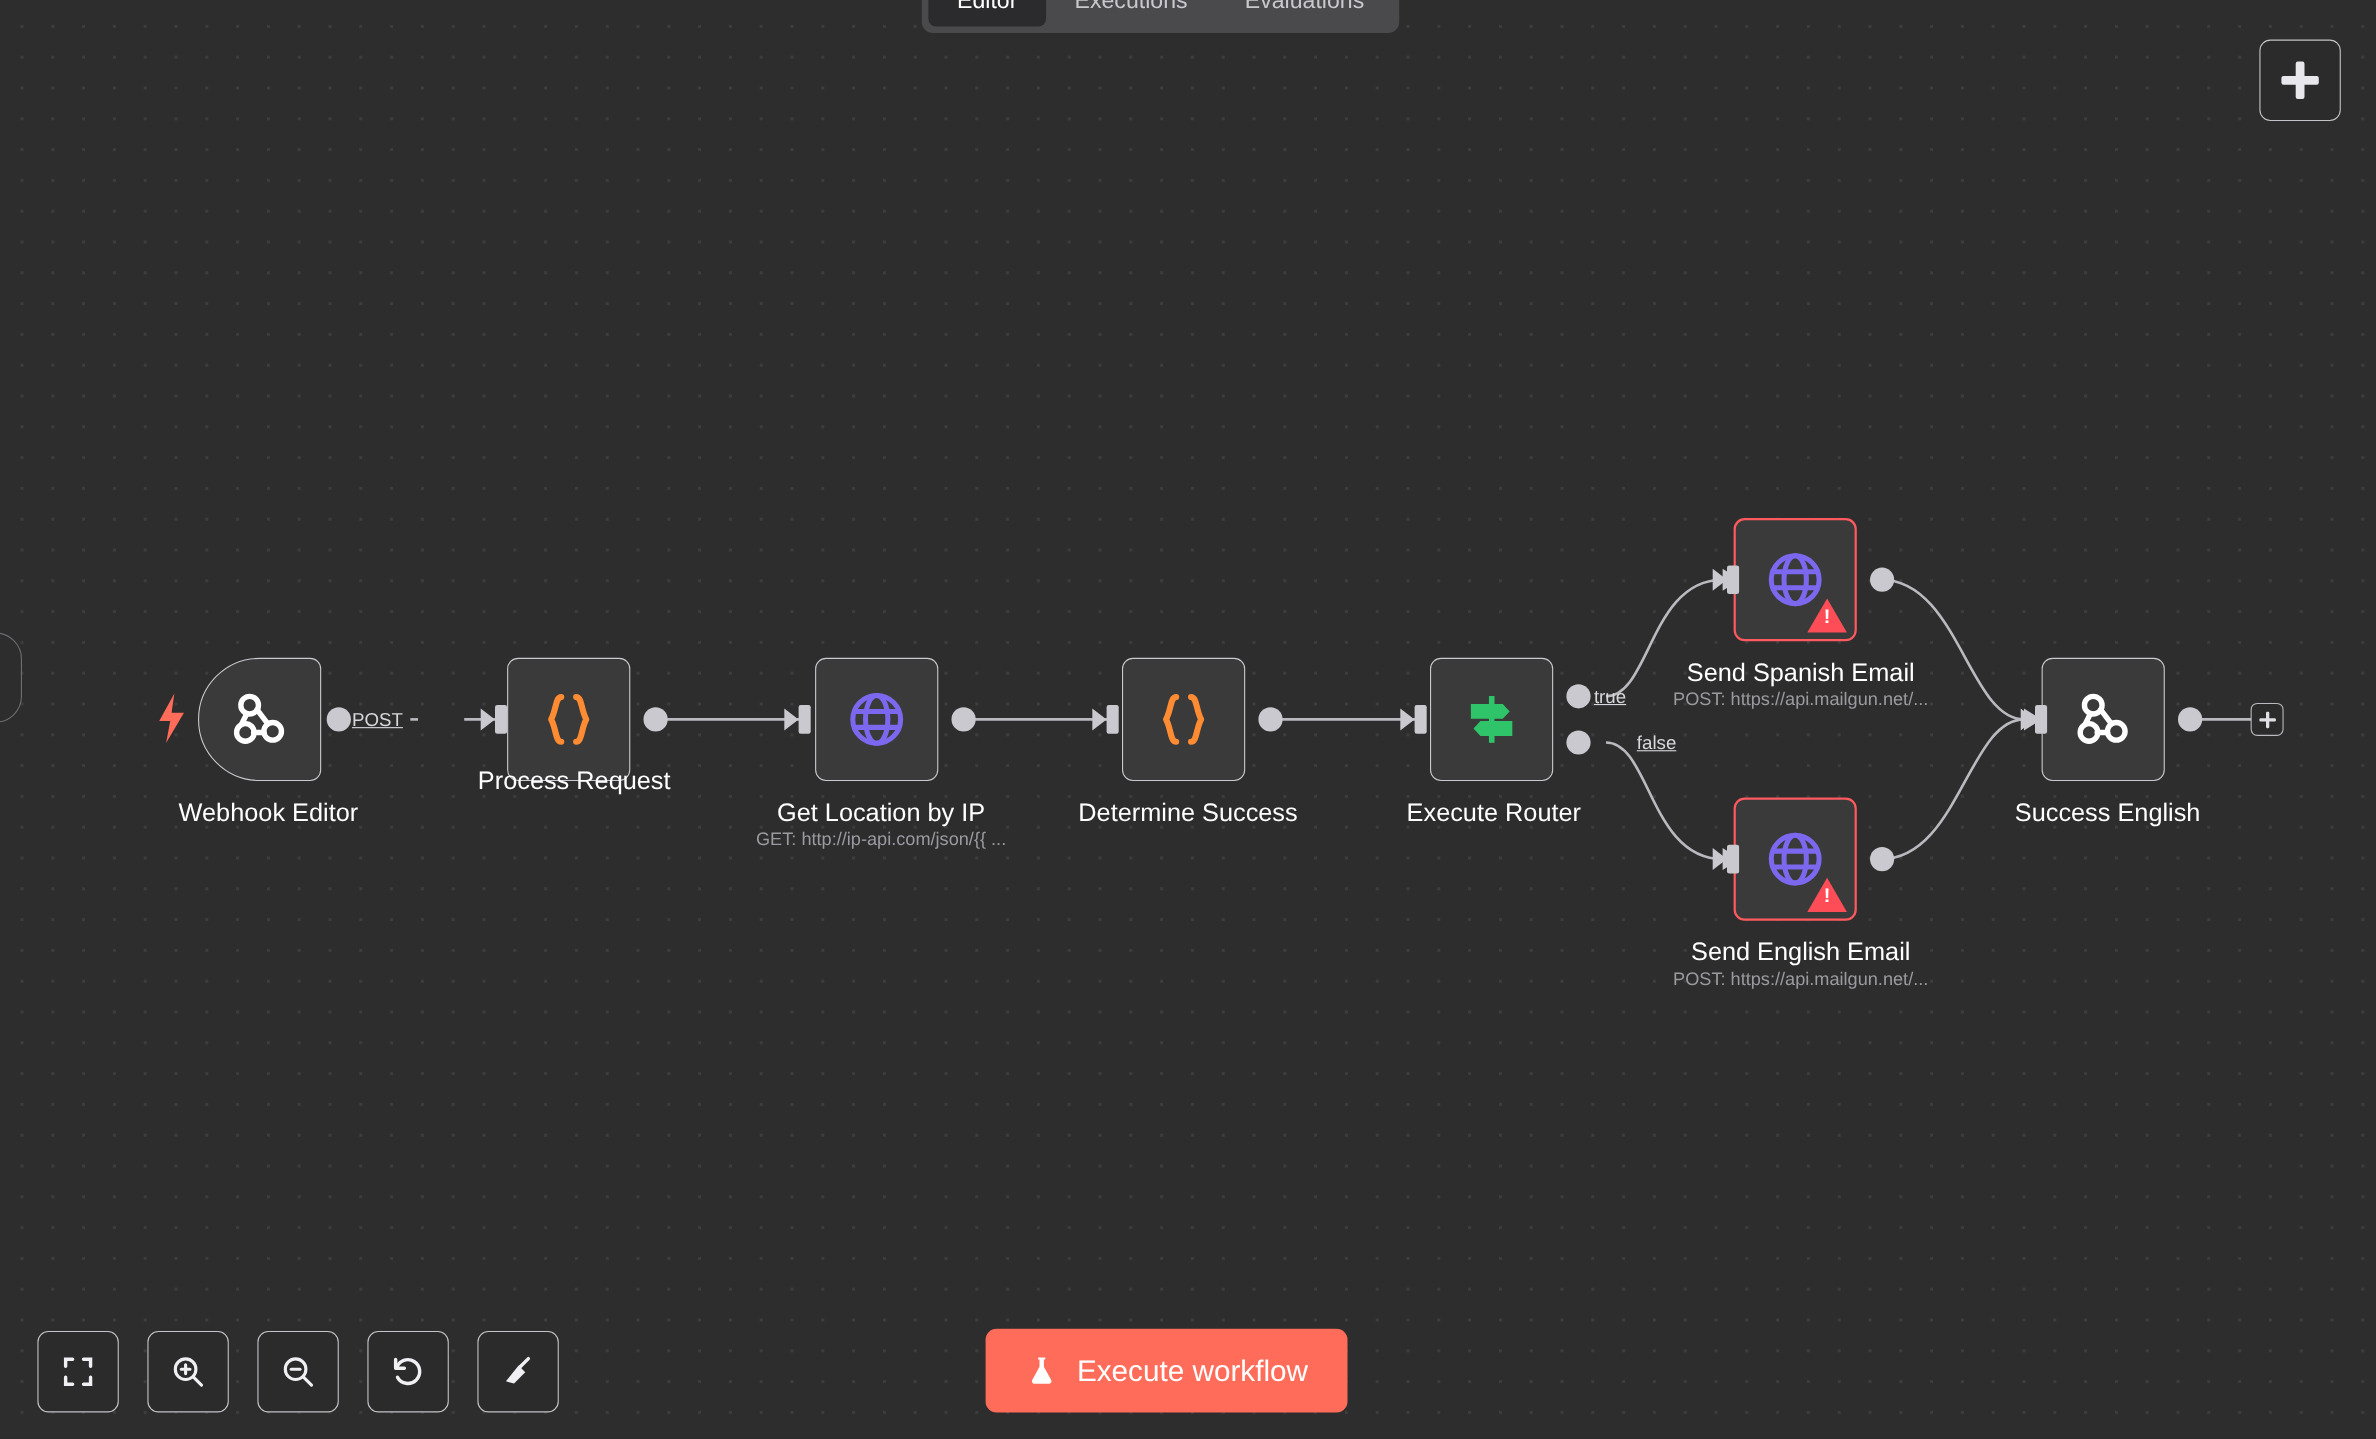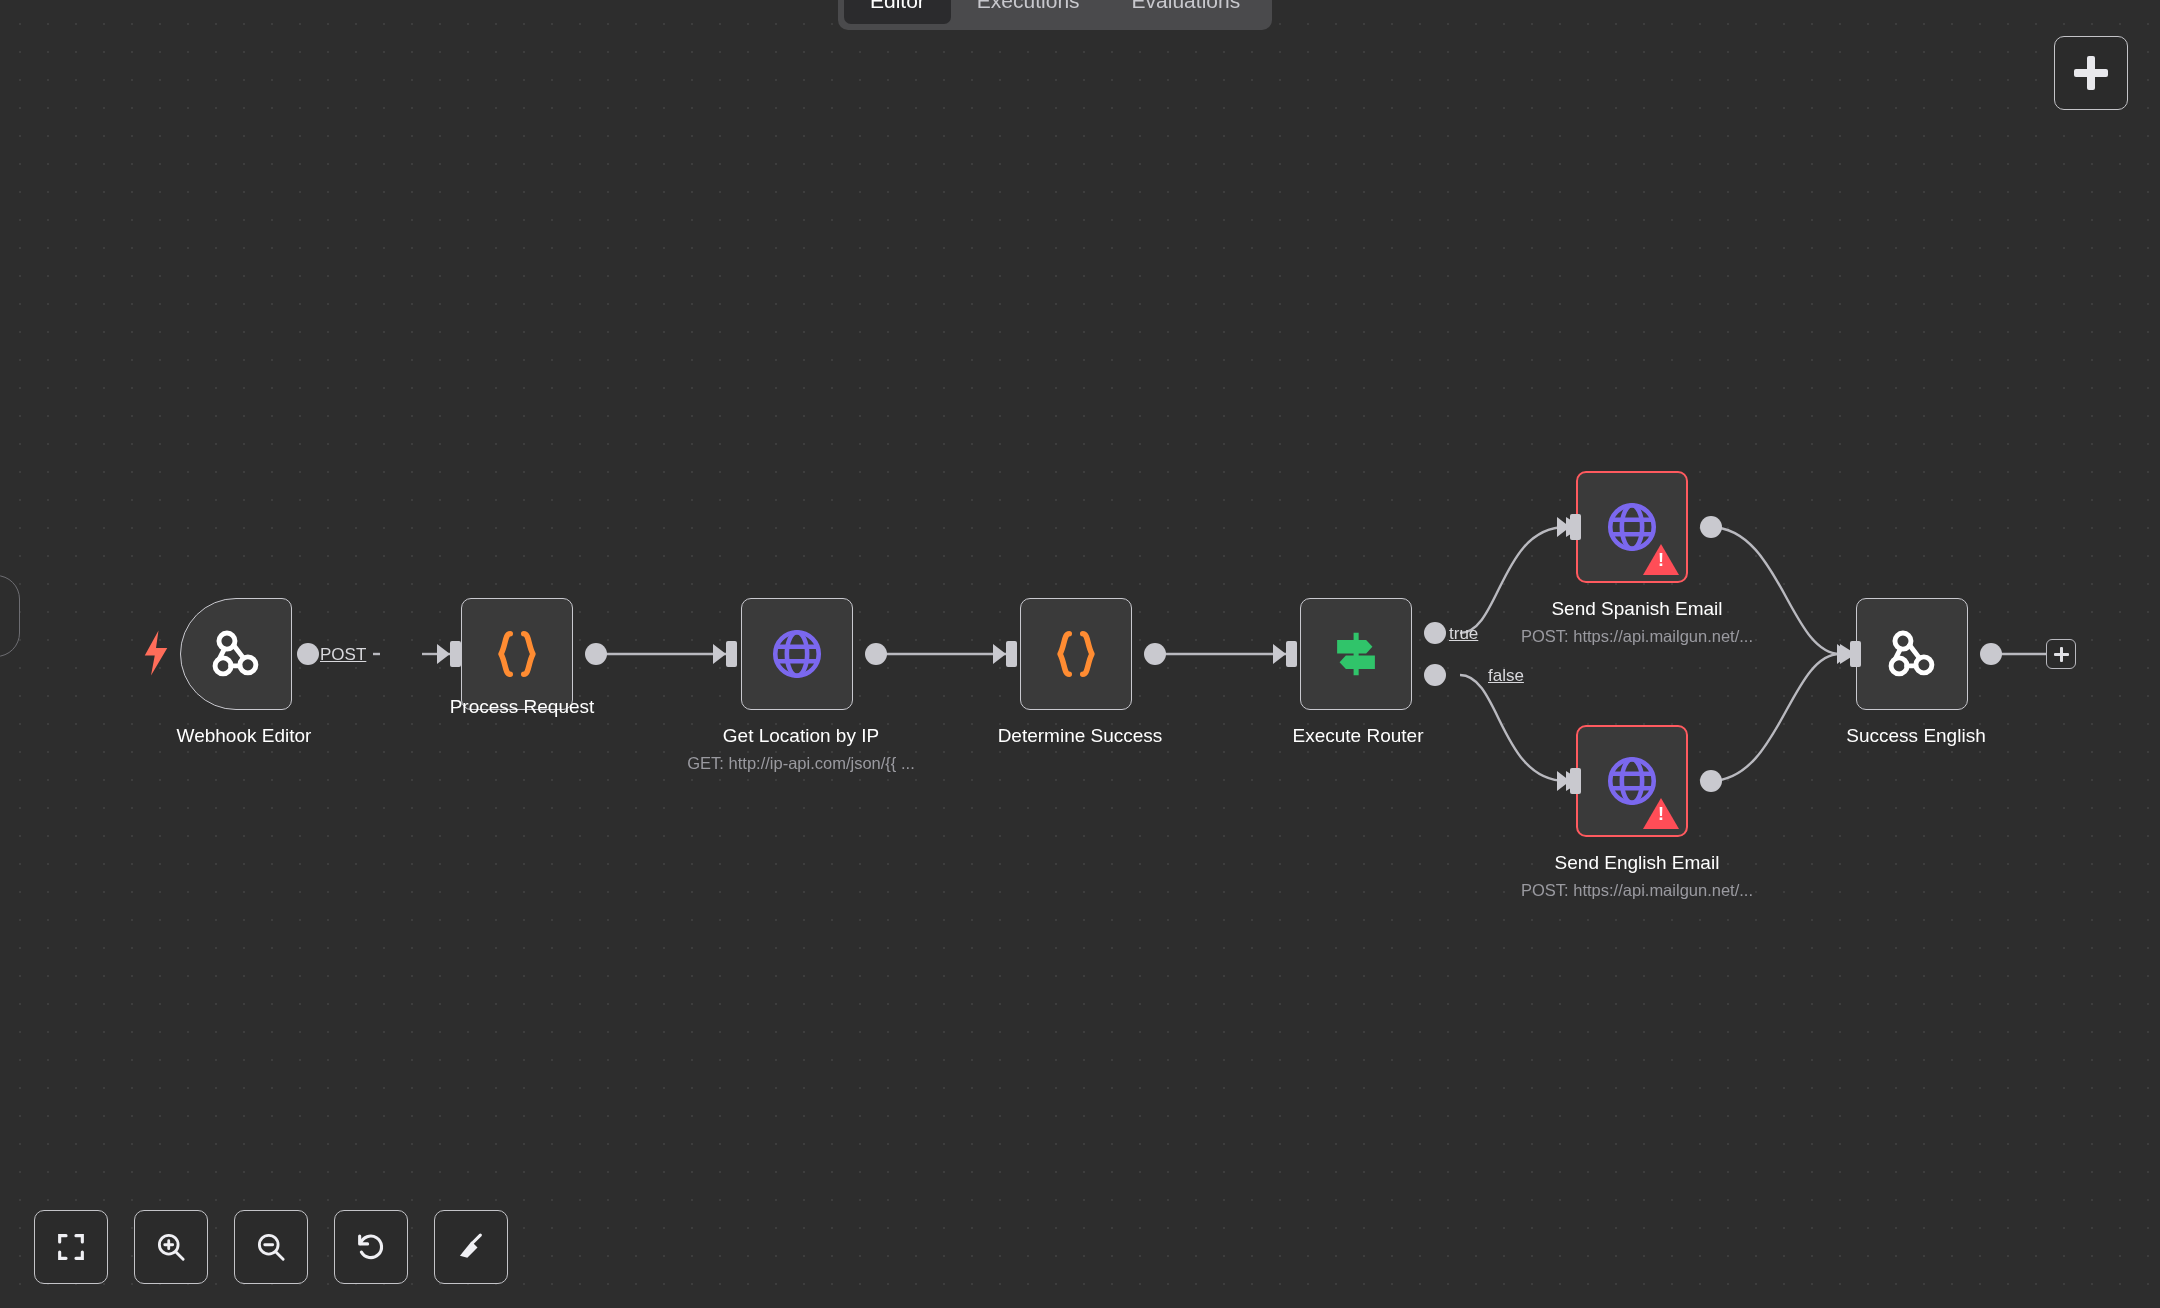--- a/index.html
+++ b/index.html
@@ -101,21 +101,21 @@
   .node.trigger {
     border-top-left-radius: 56px;
     border-bottom-left-radius: 56px;
   }
   .node.err { border-color: #ff5a5f; border-width: 2.4px; }
 
   .node-label {
     position: absolute;
     z-index: 21;
     color: #ffffff;
-    font-size: 19px;
+    font-size: 23px;
     text-align: center;
     white-space: nowrap;
     transform: translateX(-50%);
     pointer-events: none;
   }
   .node-sub {
     position: absolute;
     z-index: 21;
     color: #9a9aa0;
     font-size: 16.5px;
@@ -448,14 +448,21 @@
 
     <div class="tool-btn">
       <svg width="34" height="34" viewBox="0 0 24 24">
         <path d="M18.6 3.6 L13.2 9" stroke="#f0f0f4" stroke-width="2.2" stroke-linecap="round" fill="none"></path>
         <path d="M12.3 8.1 L16.6 12.4 L9.4 19.6 L4.2 18.2 Z" fill="#f0f0f4"></path>
       </svg>
     </div>
 
   </div>
 
+  <button class="exec-btn">
+    <svg width="30" height="32" viewBox="0 0 24 24">
+      <path d="M9.4 2.4 H14.6 V3.9 H13.6 V9.2 L18.8 18.6 C19.6 20.1 18.7 21.6 17.1 21.6 H6.9
+               C5.3 21.6 4.4 20.1 5.2 18.6 L10.4 9.2 V3.9 H9.4 Z" fill="#ffffff"></path>
+    </svg>
+    <span>Execute workflow</span>
+  </button>
 
 </div>
 
 </body></html>

